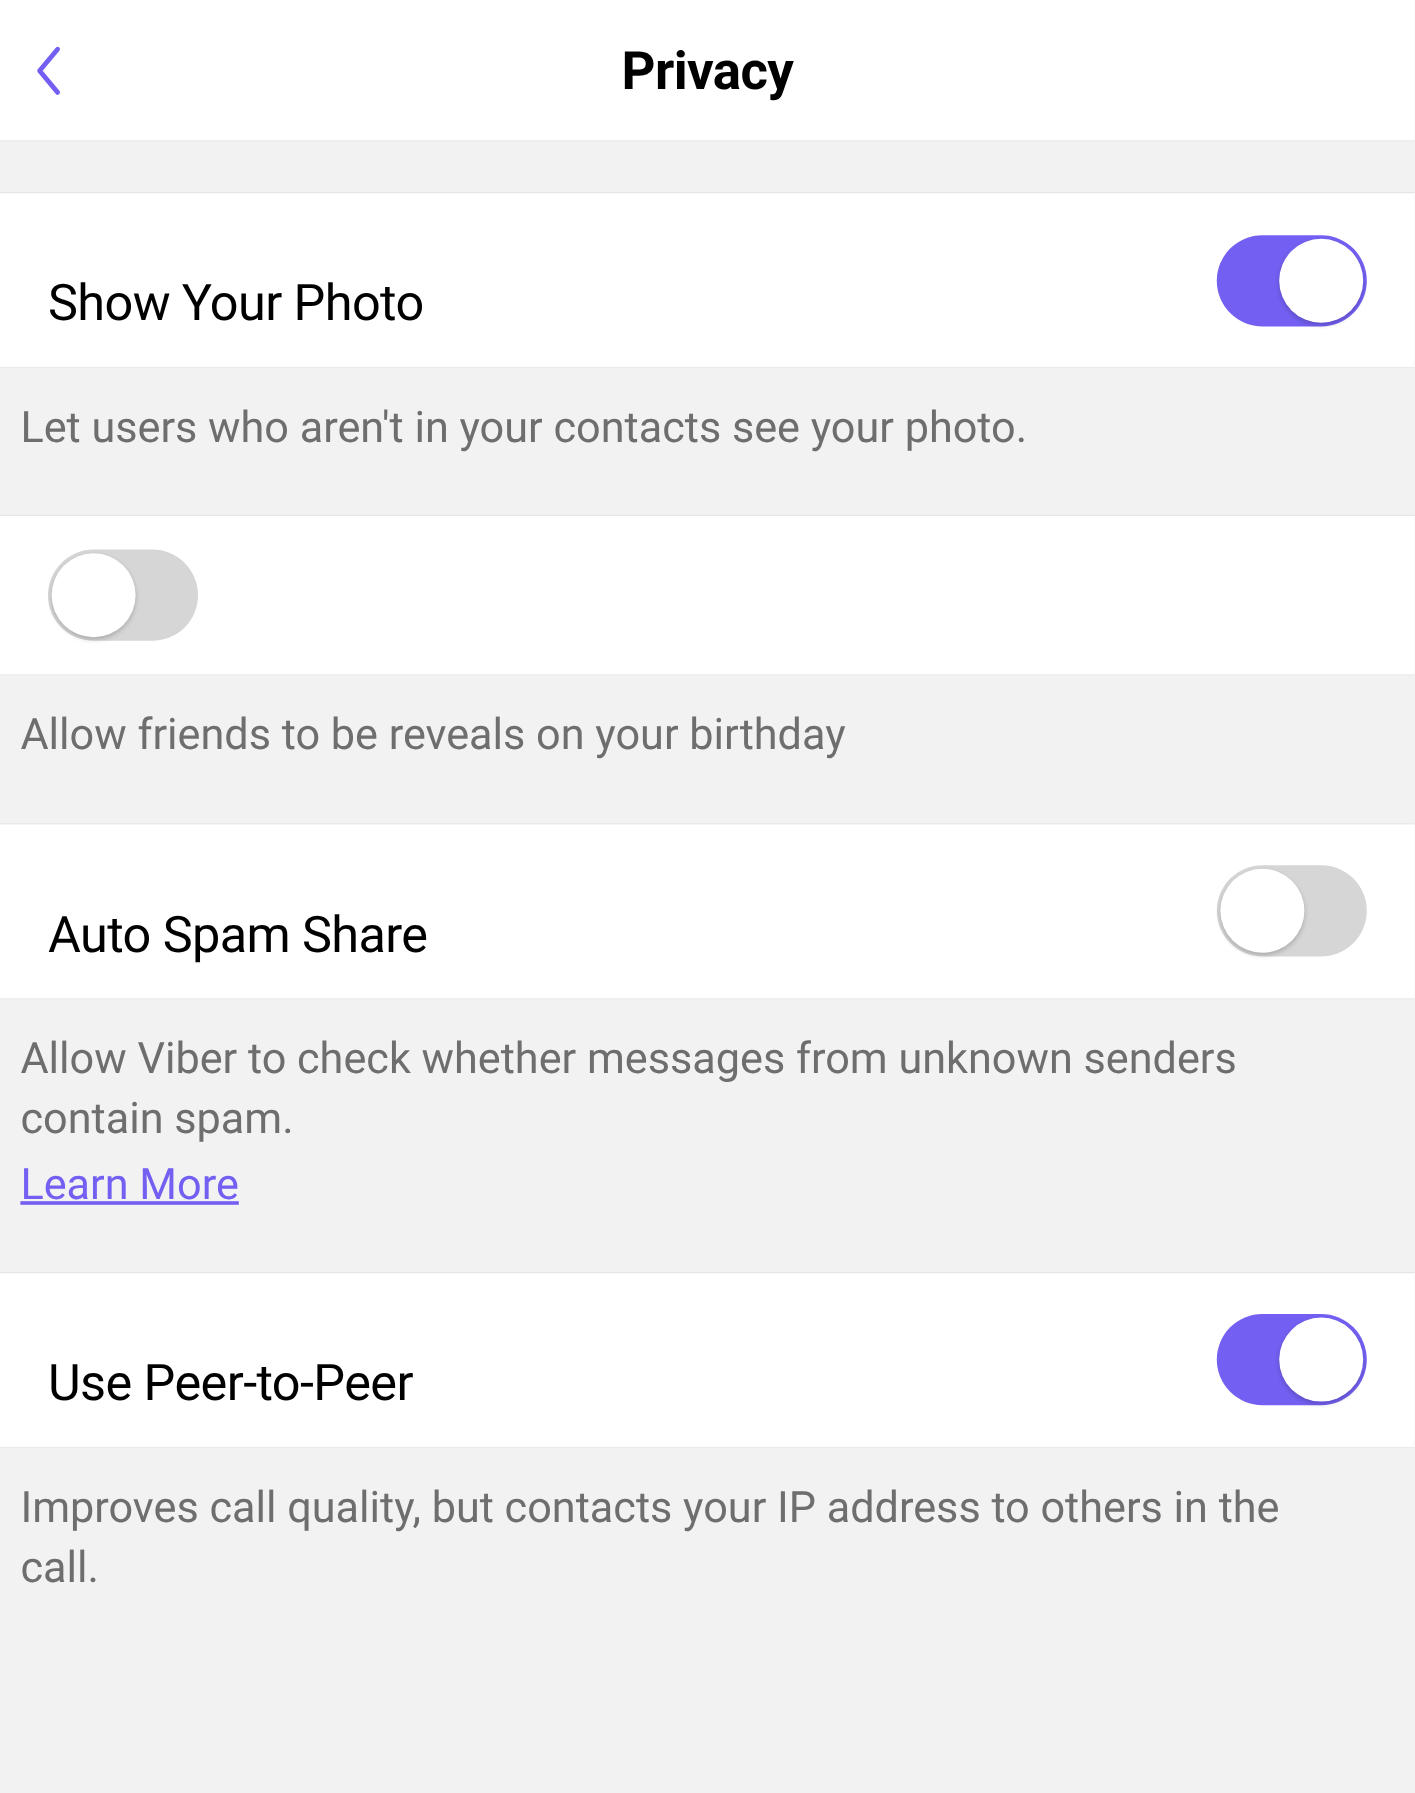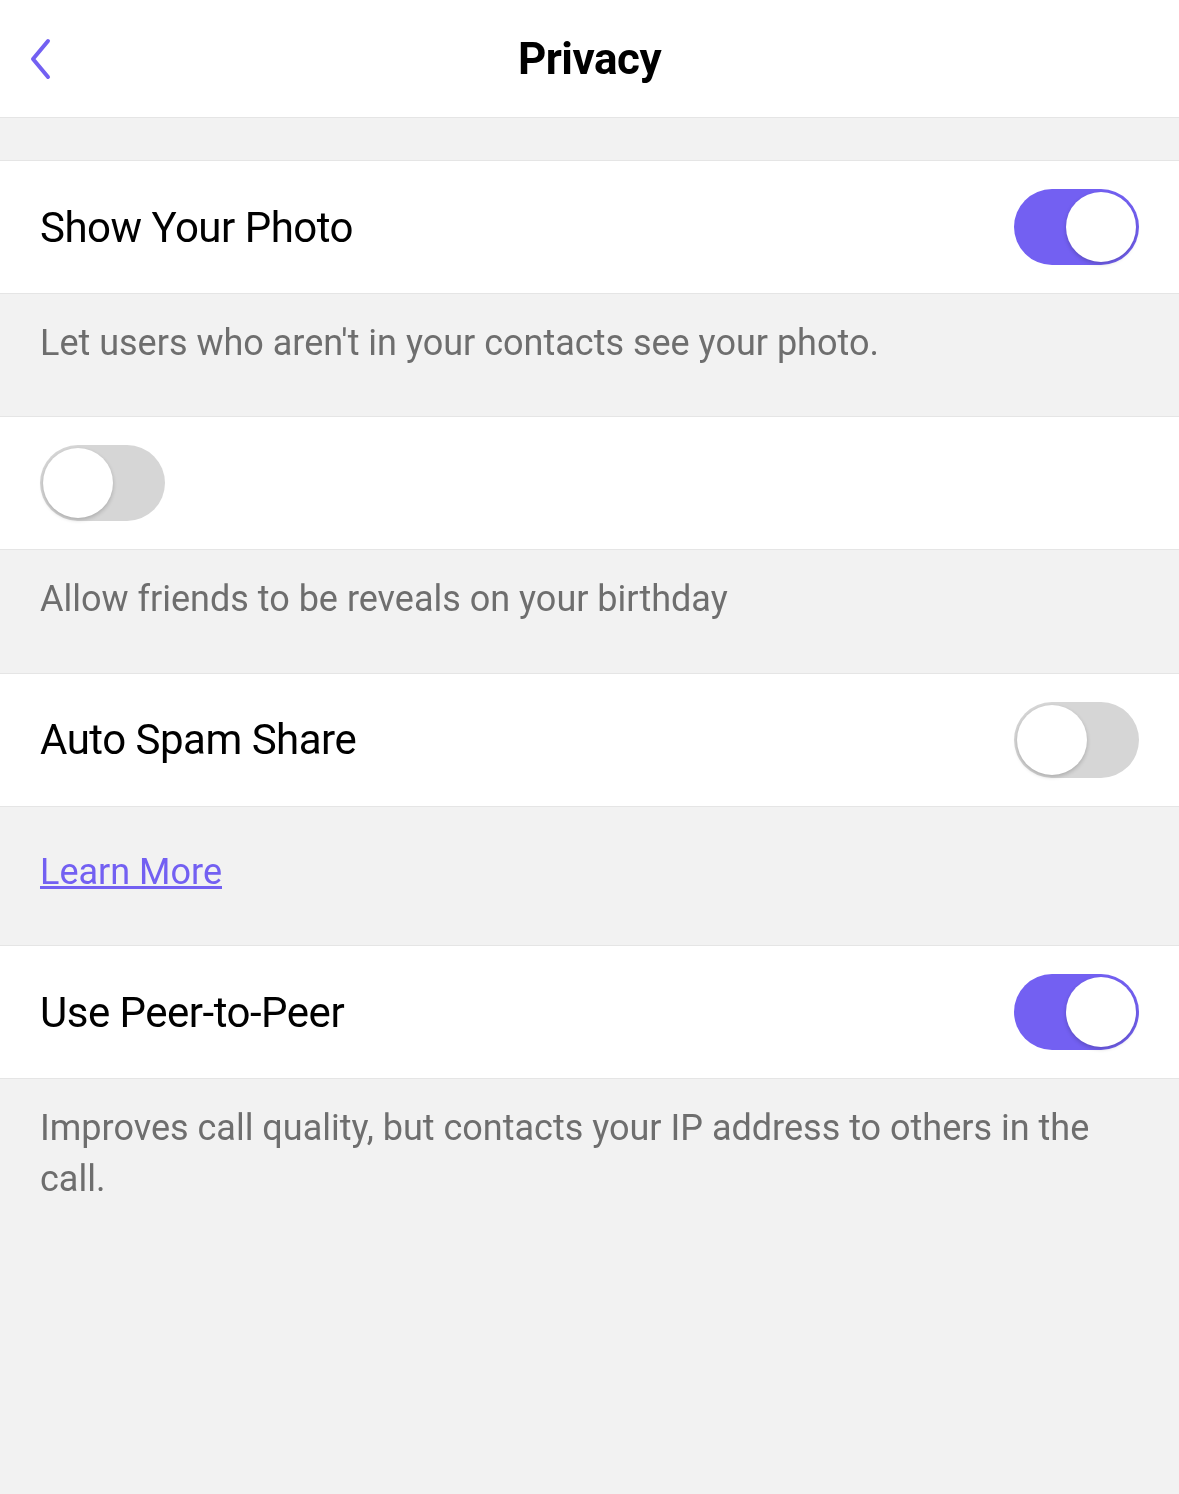--- a/index.html
+++ b/index.html
@@ -57,20 +57,21 @@
       justify-content: space-between;
       padding: 28px 40px 28px 40px;
       border-top: 1px solid #e5e5e5;
       border-bottom: 1px solid #e5e5e5;
     }
     .setting-label {
       font-size: 42px;
       font-weight: 400;
       color: #000000;
       letter-spacing: -0.5px;
+      margin-top: 40px;
     }
     .toggle {
       width: 125px;
       height: 76px;
       border-radius: 38px;
       position: relative;
       cursor: pointer;
       transition: background 0.2s;
     }
     .toggle.on {
@@ -90,35 +91,35 @@
       transition: left 0.2s;
     }
     .toggle.on .toggle-knob {
       left: 52px;
     }
     .toggle.off .toggle-knob {
       left: 3px;
     }
     .description {
       background: #f2f2f2;
-      padding: 24px 40px 48px 40px;
+      padding: 24px 40px 48px 17px;
       font-size: 36px;
       color: #6e6e6e;
       line-height: 1.4;
     }
     .description-text {
       display: inline;
     }
     .learn-more-link {
       color: #7360f2;
       text-decoration: underline;
       font-size: 36px;
       cursor: pointer;
       display: block;
-      margin-top: 16px;
+      margin-top: 4px;
     }
   </style>
 </head>
 <body>
 
 <div class="header">
   <div class="back-button">
     <svg viewBox="0 0 24 42" fill="none">
       <path d="M20 3 L5 21 L20 39" stroke="#7360f2" stroke-width="4" stroke-linecap="round" stroke-linejoin="round"></path>
     </svg>
@@ -147,20 +148,21 @@
   <span class="description-text">Allow friends to be reveals on your birthday</span>
 </div>
 
 <div class="setting-row">
   <span class="setting-label">Auto Spam Share</span>
   <div class="toggle off">
     <div class="toggle-knob"></div>
   </div>
 </div>
 <div class="description">
+  <span class="description-text">Allow Viber to check whether messages from unknown senders contain spam.</span>
   <span class="learn-more-link">Learn More</span>
 </div>
 
 <div class="setting-row">
   <span class="setting-label">Use Peer-to-Peer</span>
   <div class="toggle on">
     <div class="toggle-knob"></div>
   </div>
 </div>
 <div class="description">

